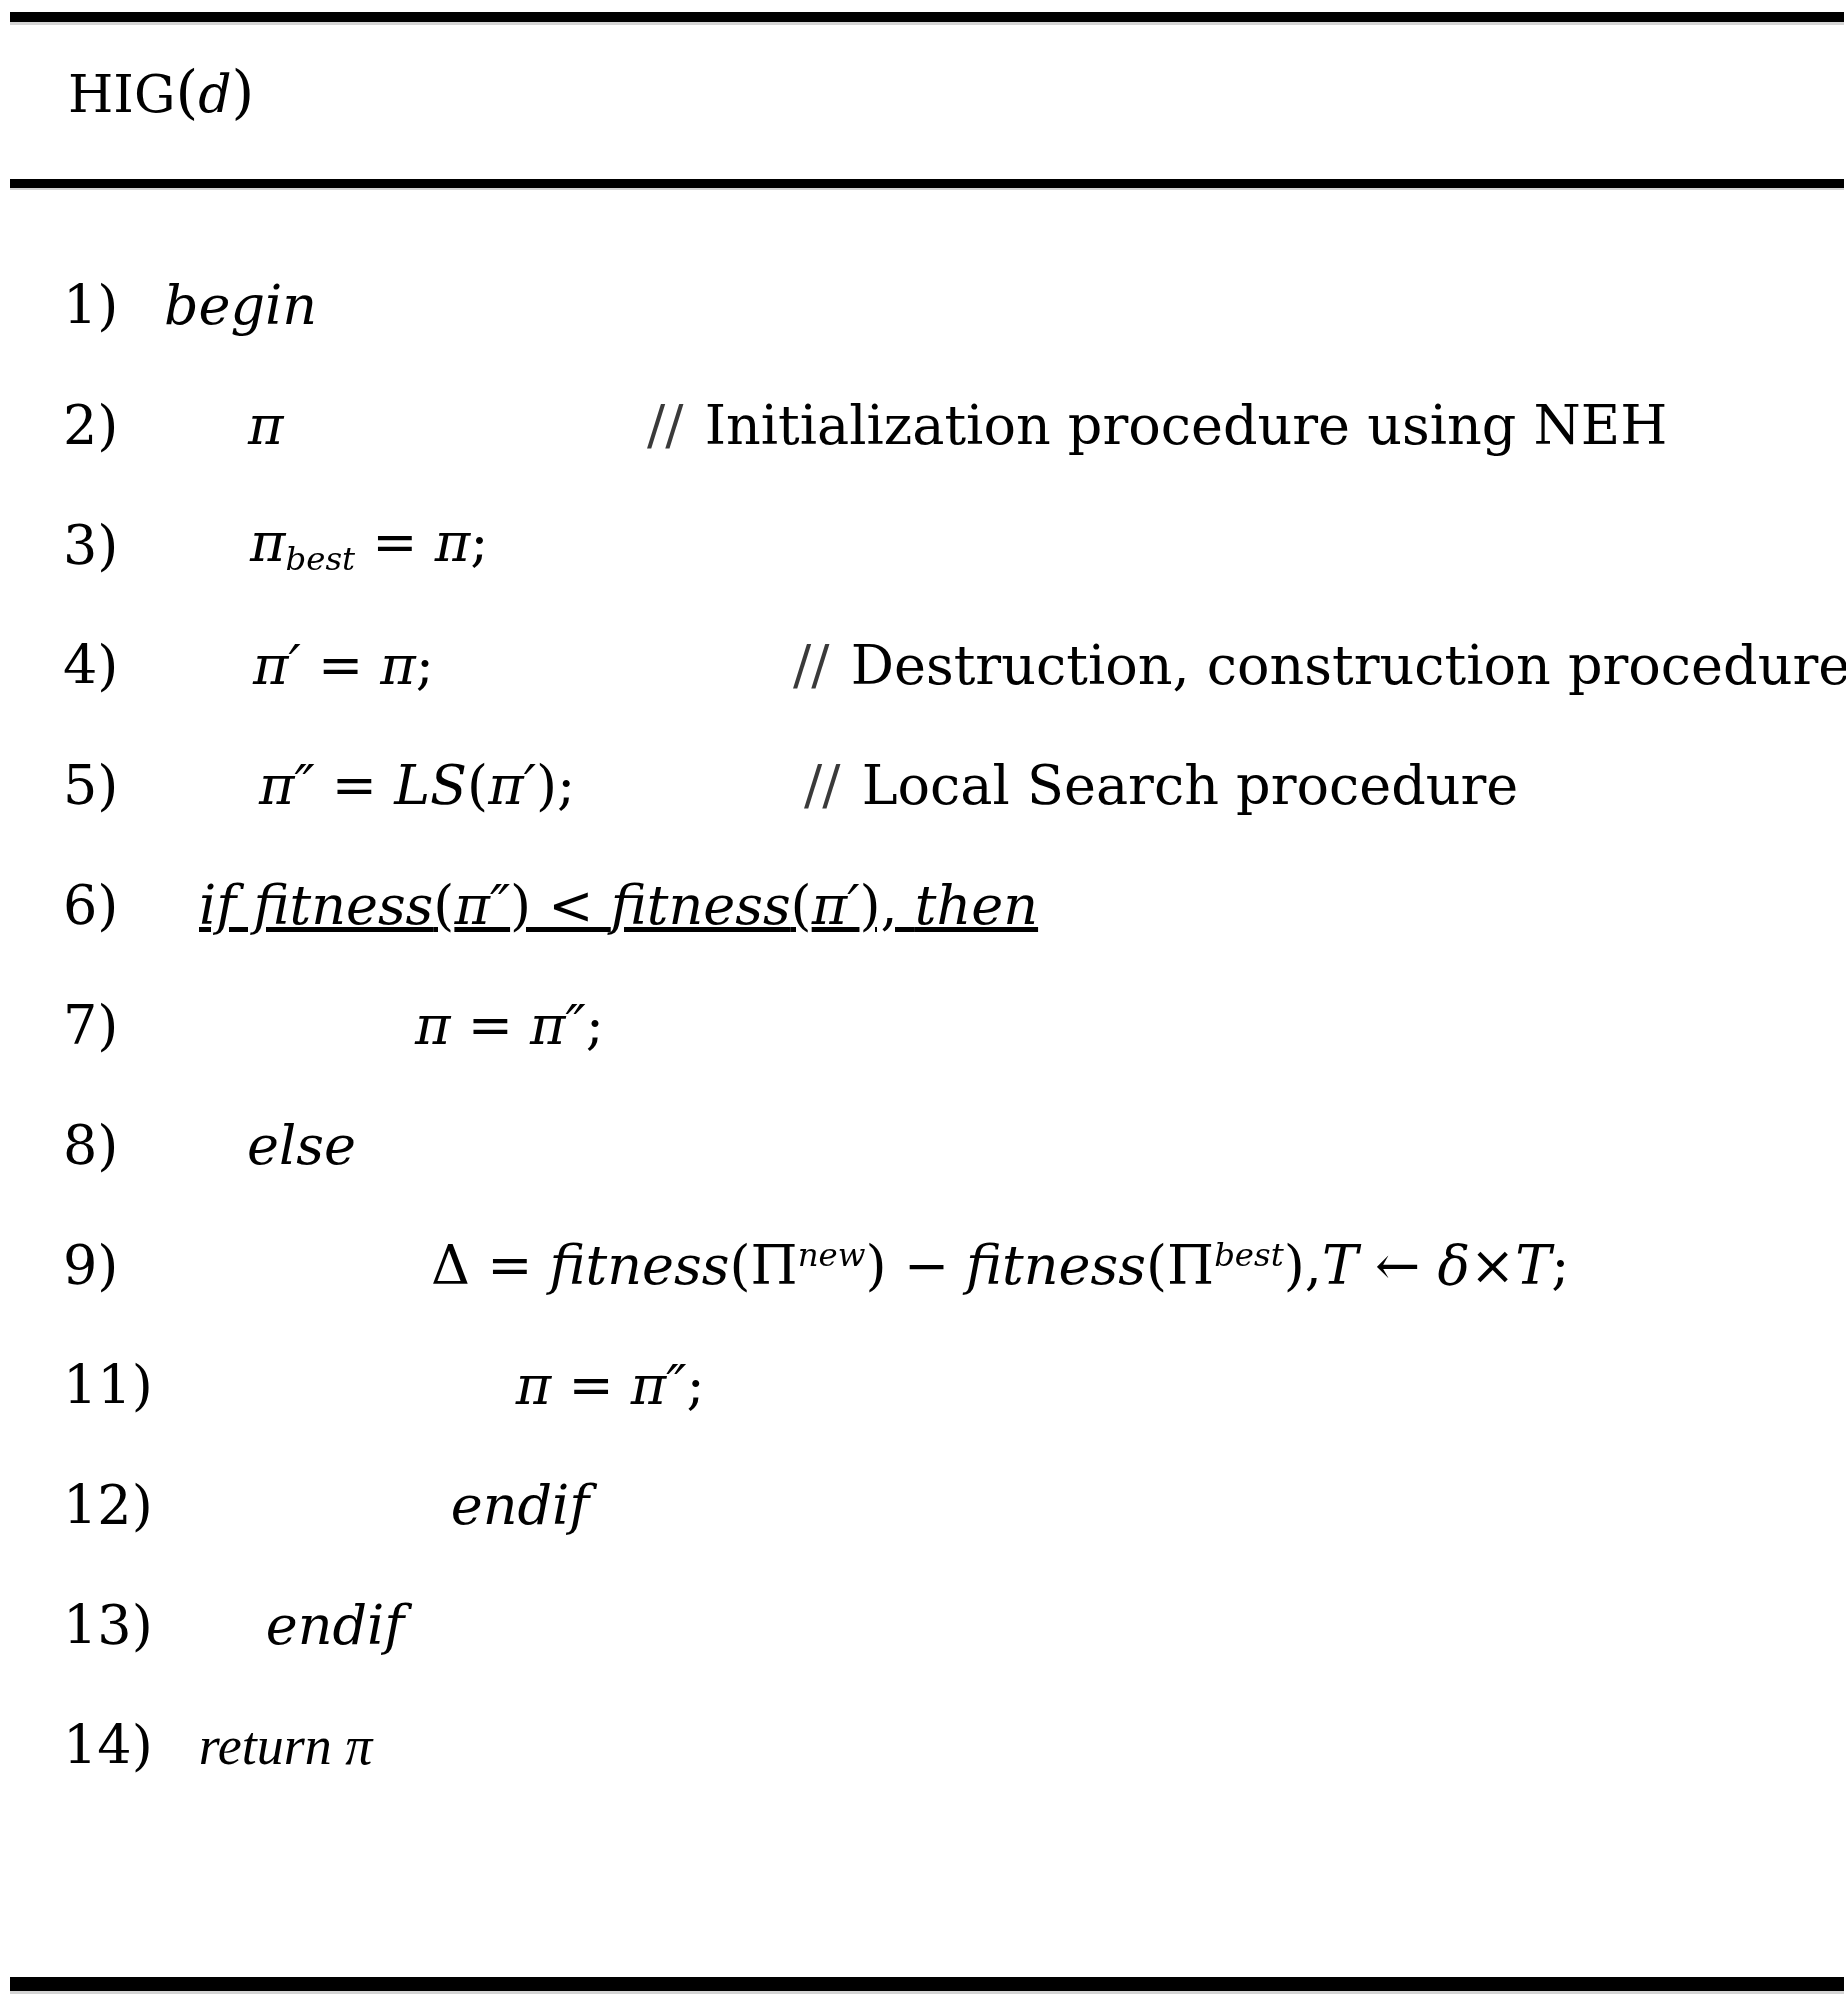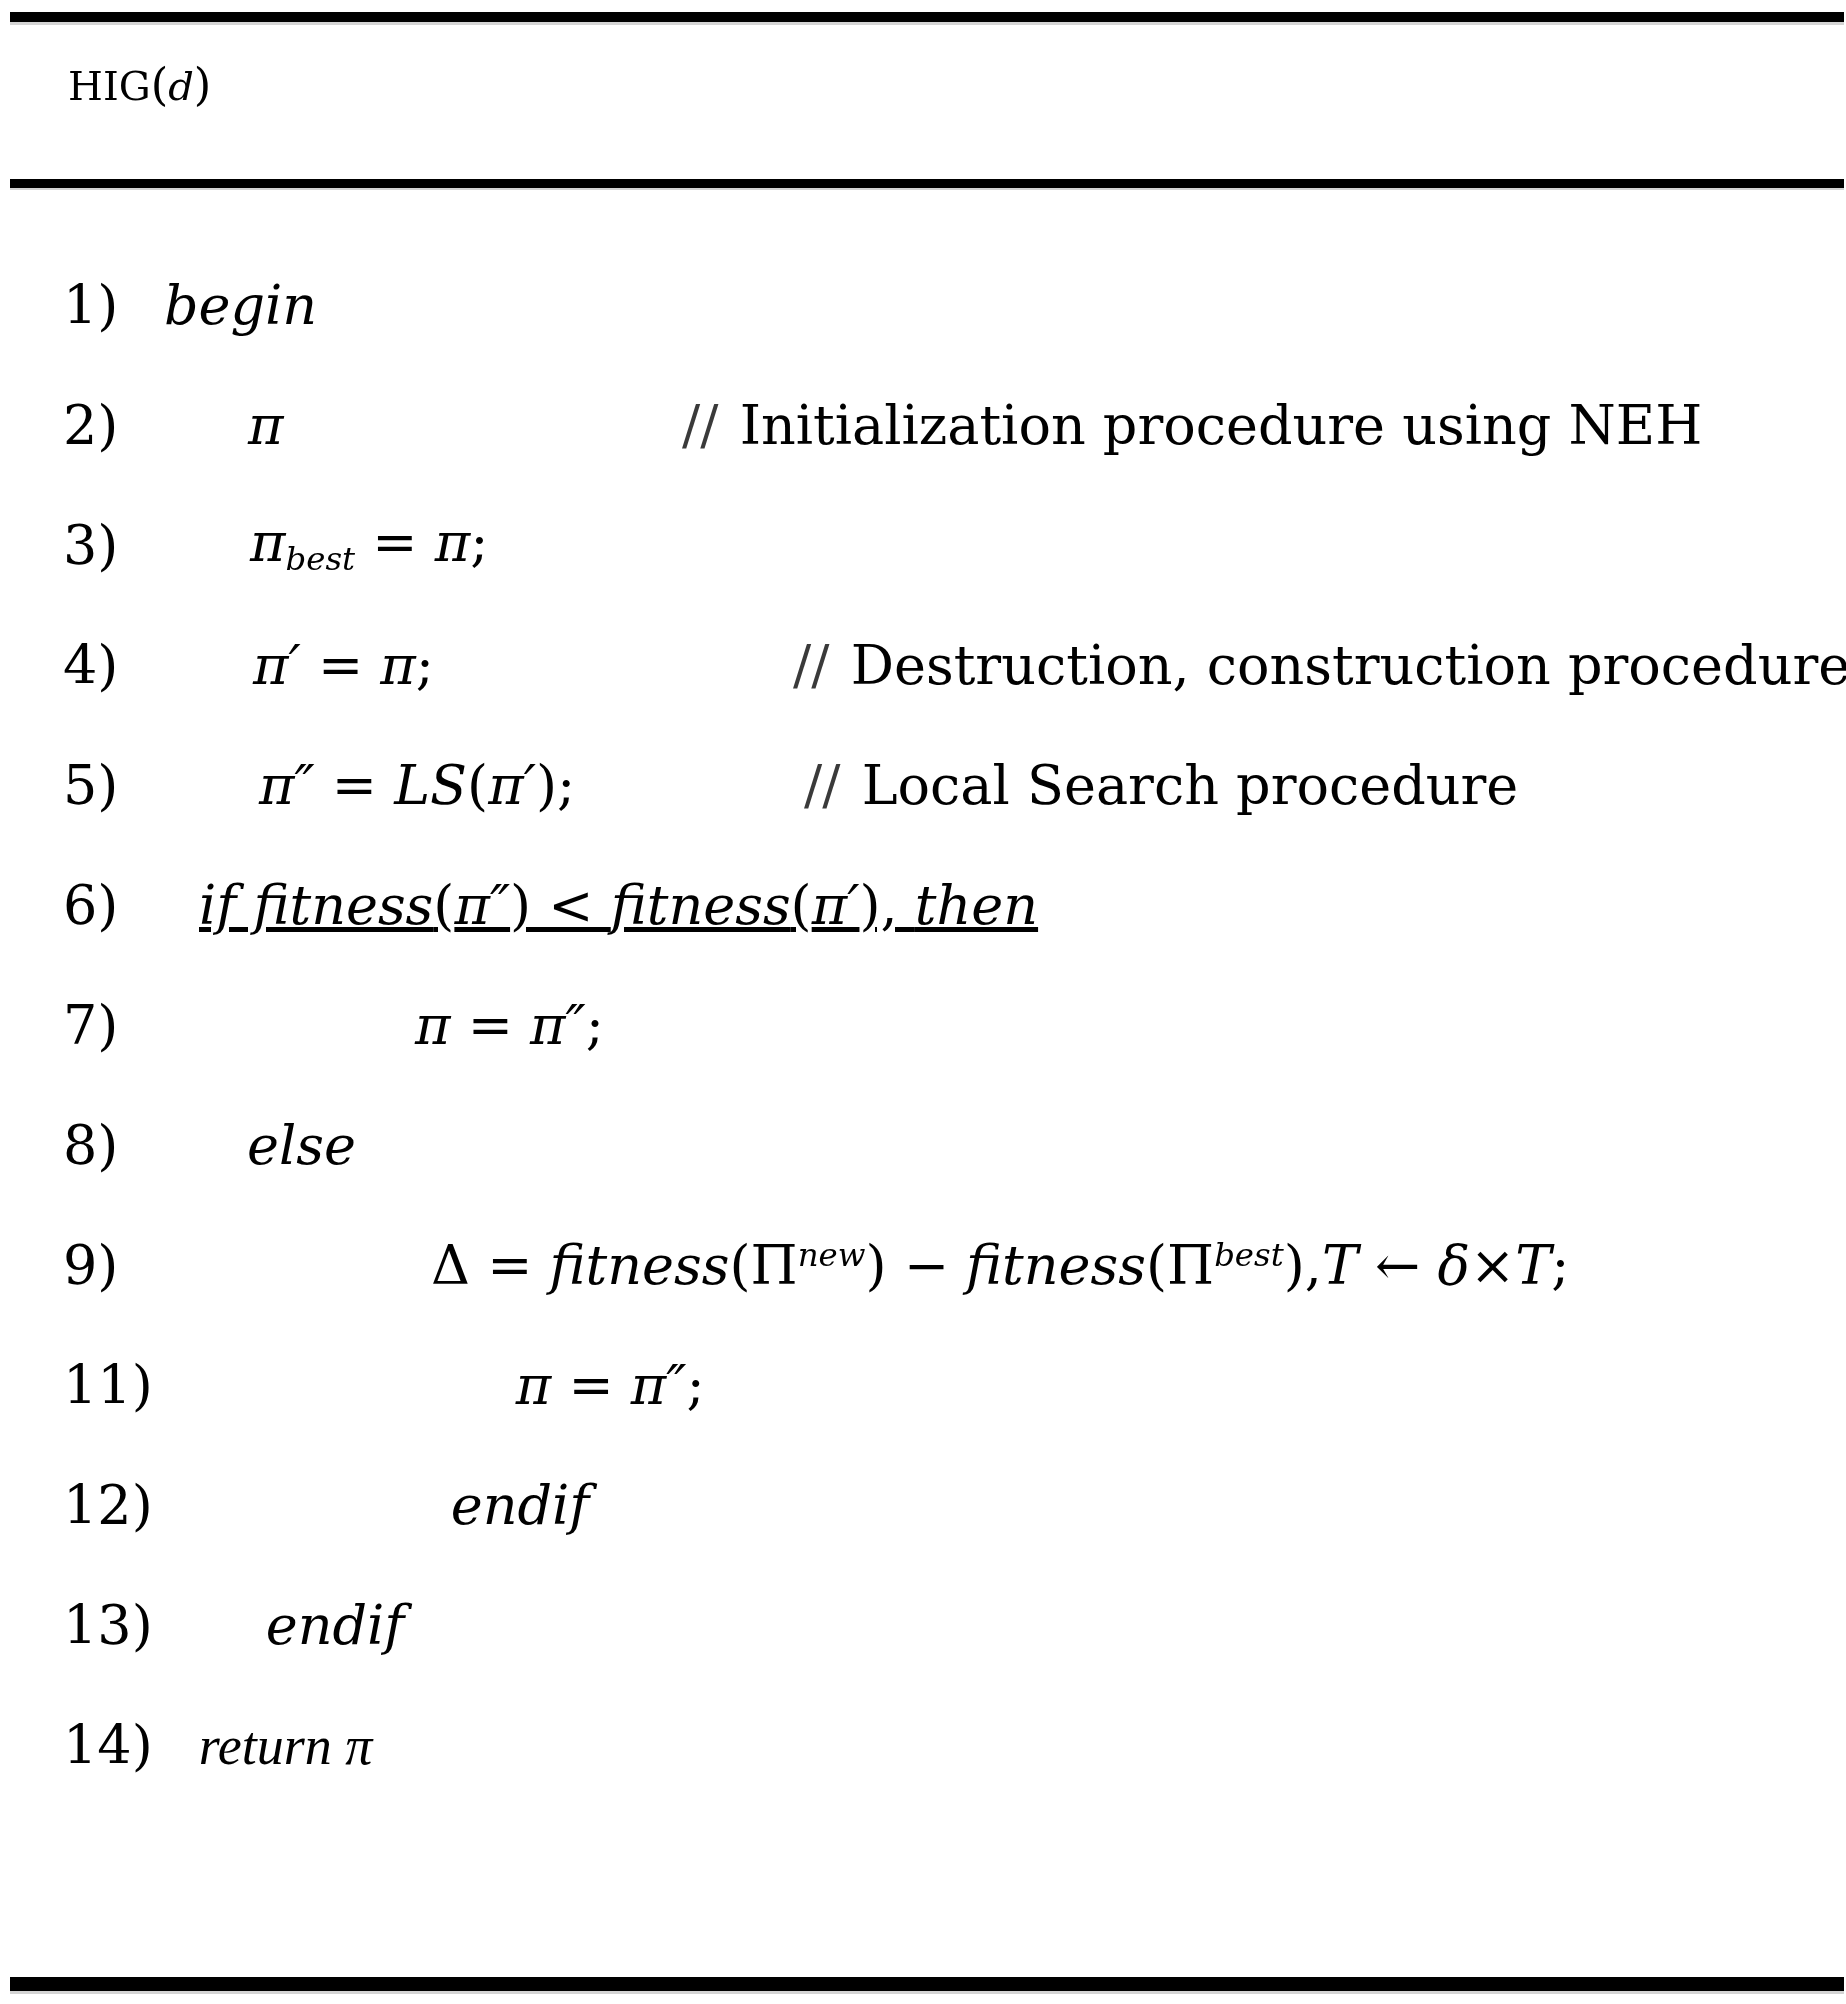--- a/index.html
+++ b/index.html
@@ -15,21 +15,21 @@
   .rule{position:absolute;left:10px;width:1834px;background:#000;}
   .rule::after{
     content:"";position:absolute;left:0;right:0;top:100%;height:2.8px;
     background:#c9c9c9;opacity:.8;
   }
   .rule-top{top:12px;height:10px;}
   .rule-mid{top:179px;height:8.5px;}
   .rule-bottom{top:1977px;height:14.2px;}
   .title{
     position:absolute;top:60px;left:68px;
-    font-size:40px;line-height:1.1;white-space:nowrap;
+    font-size:52px;line-height:1.1;white-space:nowrap;
   }
   .title .seg-paren{font-size:112%;font-weight:300;}
   .lines{
     position:absolute;top:187px;left:0;width:1847px;
     padding-top:59px;
   }
   .line{
     position:relative;display:flex;align-items:center;
     height:120px;font-size:54px;line-height:1;
   }
@@ -56,21 +56,21 @@
   <div class="title"><span class="seg-n">HIG</span><span class="seg-paren">(</span><span class="seg-i">d</span><span class="seg-paren">)</span></div>
   <div class="rule rule-mid"></div>
   <div class="lines">
       <div class="line">
         <span class="num">1)</span>
         <span class="code" style="margin-left: 19px;"><span class="seg-i">begin</span></span>
       </div>
       <div class="line">
         <span class="num">2)</span>
         <span class="code" style="margin-left: 103px;"><span class="seg-i">π</span></span>
-        <span class="comment" style="left: 682px;"><span class="marker">//</span><span>Initialization procedure using NEH</span></span>
+        <span class="comment" style="left: 647px;"><span class="marker">//</span><span>Initialization procedure using NEH</span></span>
       </div>
       <div class="line">
         <span class="num">3)</span>
         <span class="code" style="margin-left: 105px;"><span class="seg-i">π</span><span class="seg-sub">best</span><span class="seg-i"> = </span><span class="seg-i">π</span><span class="seg-n">;</span></span>
       </div>
       <div class="line">
         <span class="num">4)</span>
         <span class="code" style="margin-left: 108px;"><span class="seg-i">π′ =  π</span><span class="seg-n">;</span></span>
         <span class="comment" style="left: 793px;"><span class="marker">//</span><span>Destruction, construction procedure</span></span>
       </div>

